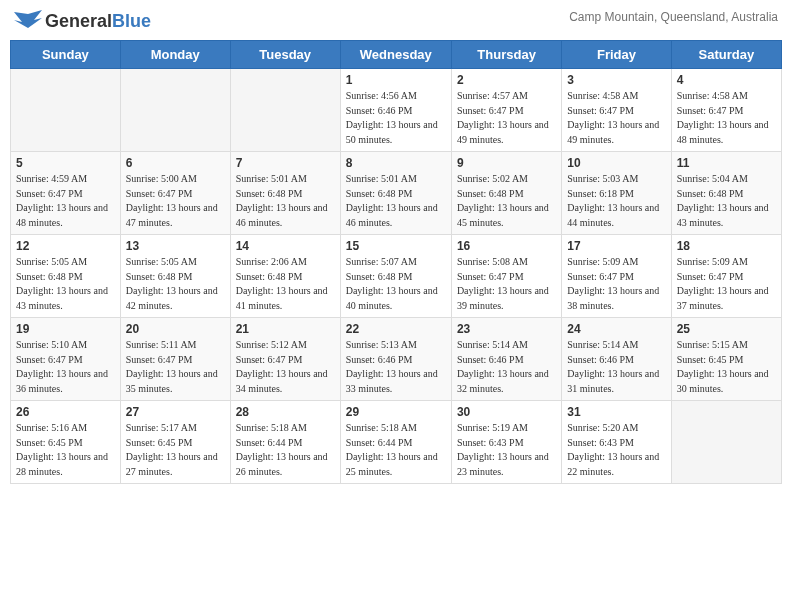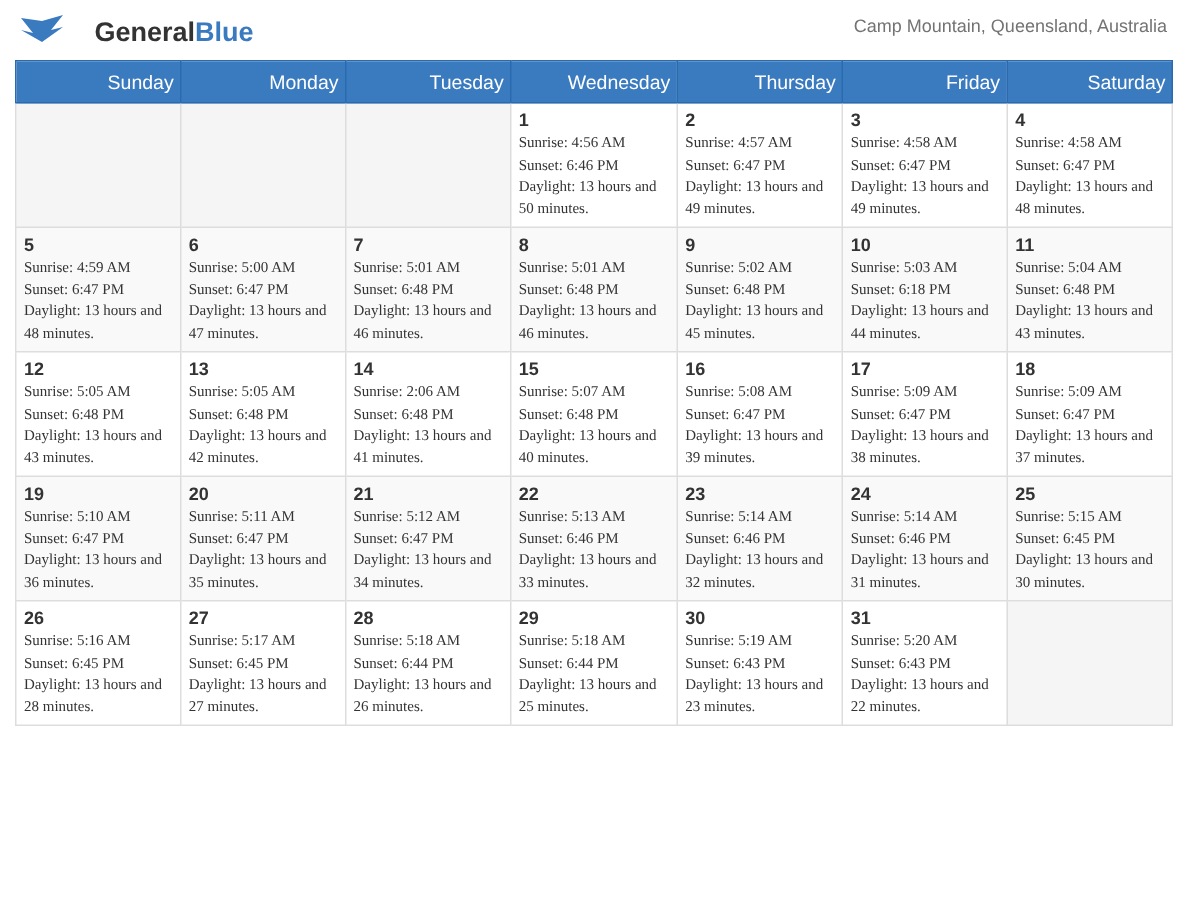--- a/index.html
+++ b/index.html
@@ -13,21 +13,21 @@
     .header {
       display: flex;
       align-items: flex-start;
       justify-content: space-between;
       margin-bottom: 8px;
       padding: 0 4px;
     }
     .logo {
       display: flex;
       align-items: center;
-      gap: 21px;
+      gap: 3px;
     }
     .logo-text-general {
       font-size: 18px;
       font-weight: bold;
       color: #333;
     }
     .logo-text-blue {
       font-size: 18px;
       font-weight: bold;
       color: #3a7abf;
@@ -50,23 +50,23 @@
     }
     .calendar {
       width: 100%;
       border-collapse: collapse;
       border: 1px solid #ccc;
     }
     .calendar thead tr th {
       background-color: #3a7abf;
       color: #fff;
       font-size: 13px;
-      font-weight: normal;
+      font-weight: bold;
       padding: 6px 4px;
-      text-align: right;
+      text-align: center;
       border: 1px solid #2a6aaf;
     }
     .calendar tbody tr td {
       vertical-align: top;
       padding: 4px 5px;
       border: 1px solid #ddd;
       width: 113px;
       min-height: 80px;
       font-size: 10.5px;
       color: #333;

